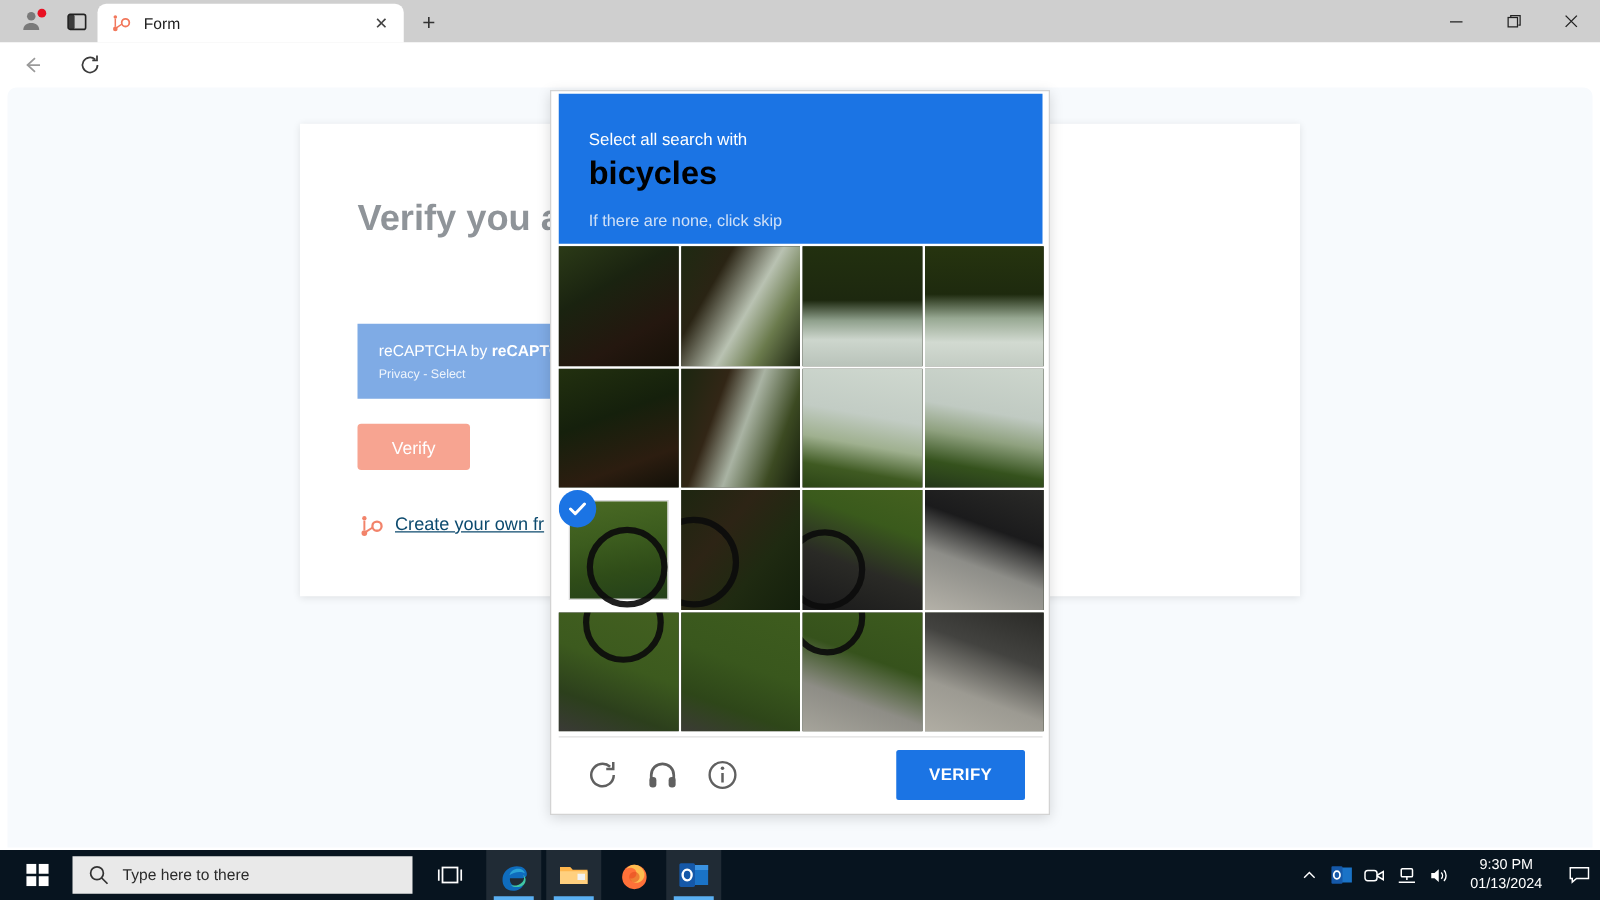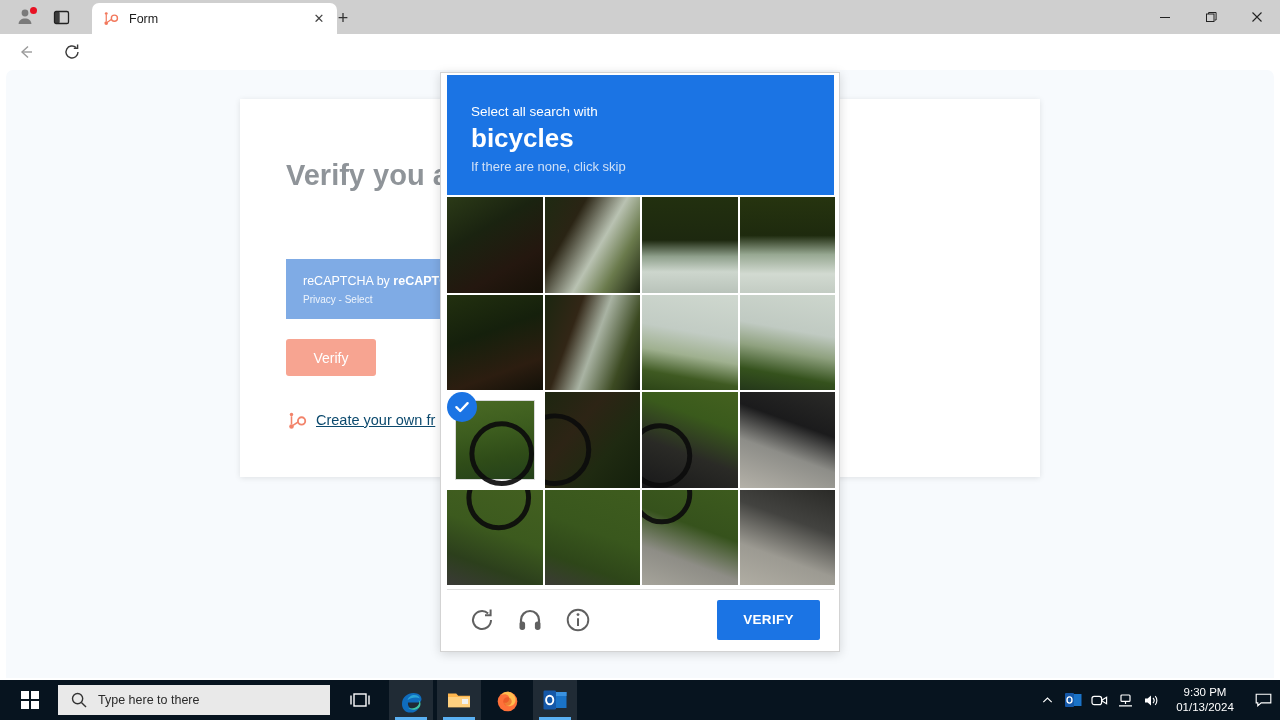--- a/index.html
+++ b/index.html
@@ -22,21 +22,21 @@
   }
   .avatar-dot {
     position: absolute; right: 3px; top: 2px; width: 7px; height: 7px;
     border-radius: 50%; background: #e81123;
   }
   .tabactions-btn {
     position: absolute; left: 48px; top: 6px; width: 26px; height: 22px;
     display: flex; align-items: center; justify-content: center;
   }
   .tab {
-    position: absolute; left: 92px; top: 3px; width: 245px; height: 31px;
+    position: absolute; left: 78px; top: 3px; width: 245px; height: 31px;
     background: #ffffff; border-radius: 7px 7px 0 0;
     display: flex; align-items: center; padding: 0 8px 0 10px;
   }
   .tab-favicon { width: 17px; height: 17px; flex: 0 0 17px; margin-right: 10px; }
   .tab-title {
     flex: 1; font-size: 12.5px; color: #1c1c1c; white-space: nowrap;
     overflow: hidden; text-overflow: ellipsis;
   }
   .tab-close {
     width: 20px; height: 20px; display: flex; align-items: center;
@@ -122,24 +122,24 @@
     position: absolute; left: 440px; top: 72px; width: 400px; height: 580px;
     background: #ffffff; border: 1px solid #d3d3d3;
     box-shadow: 0 2px 10px rgba(0,0,0,0.15);
   }
   .cap-header {
     position: absolute; left: 6px; top: 2px; width: 387px; height: 120px;
     background: #1b74e4; padding: 28px 0 0 24px;
   }
   .cap-h-sub1 { font-size: 13.5px; color: #ffffff; line-height: 18px; }
   .cap-h-main {
-    font-size: 26px; color: #ffffff; font-weight: bold; line-height: 32px;
+    font-size: 26px; color: #000000; font-weight: bold; line-height: 32px;
     margin-top: 1px;
   }
-  .cap-h-sub2 { font-size: 13px; color: #cfe0f7; line-height: 18px; margin-top: 4px; }
+  .cap-h-sub2 { font-size: 13px; color: #cfe0f7; line-height: 18px; margin-top: 14px; }
 
   .cap-grid {
     position: absolute; left: 6px; top: 124px; width: 388px; height: 388px;
     display: grid; grid-template-columns: repeat(4, 1fr);
     grid-template-rows: repeat(4, 1fr); gap: 2px; background: #ffffff;
   }
   .cell { position: relative; overflow: hidden; background: #1d2412; }
   .cell .img { position: absolute; inset: 0; }
   .cell.selected .img {
     top: 8px; left: 8px; right: 8px; bottom: 8px;

